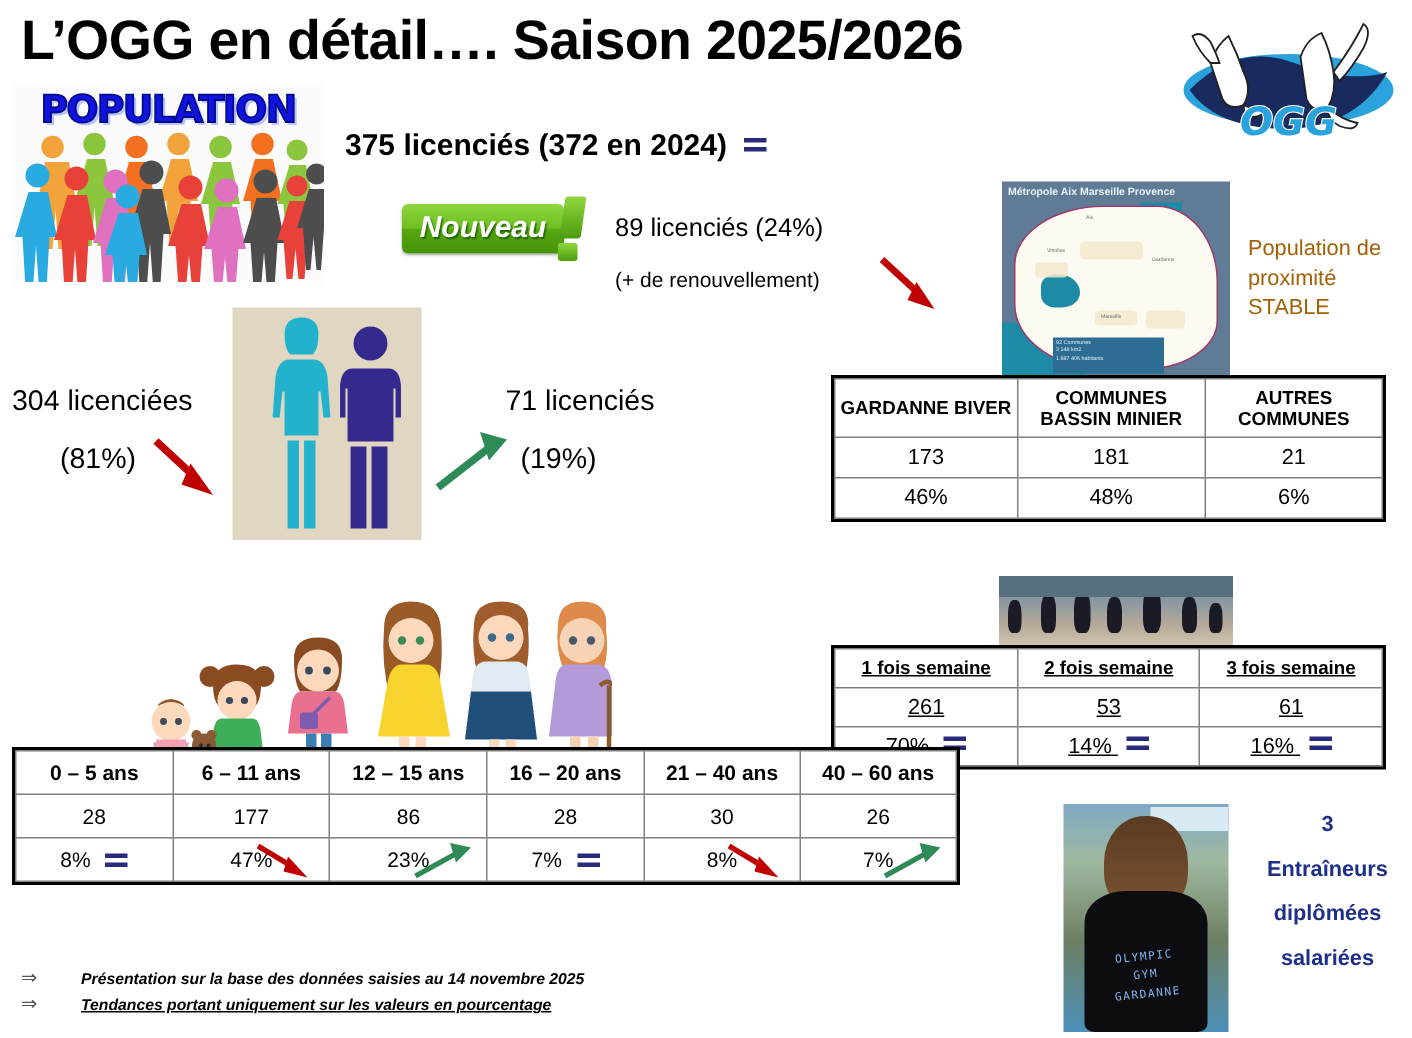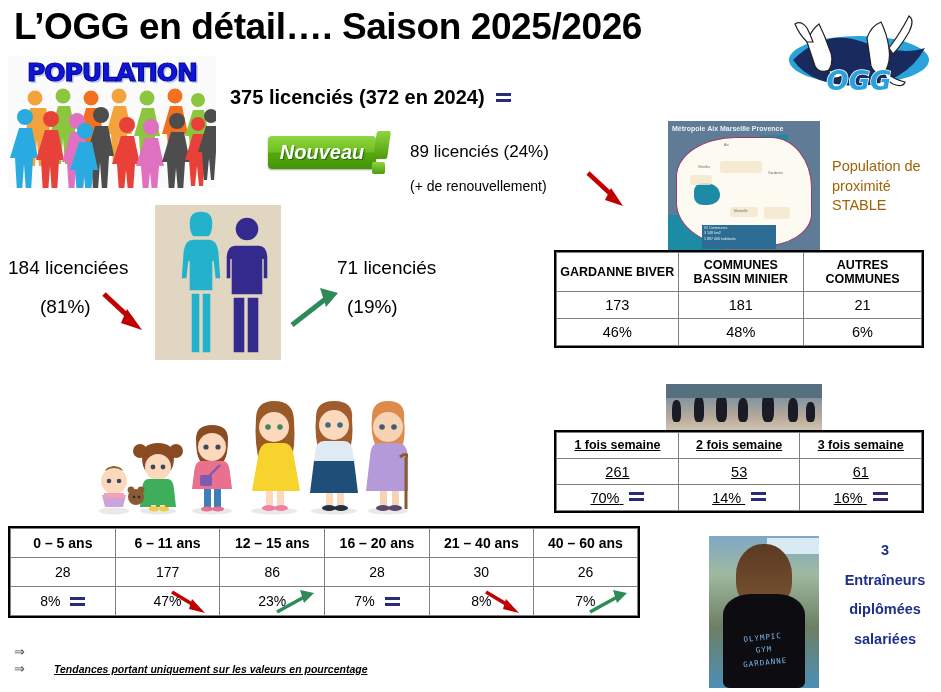--- a/index.html
+++ b/index.html
@@ -183,21 +183,21 @@
   #communes-table tr.hdr td { height: 38px; font-size: 12.5px; }
   #communes-table tr.val td { font-size: 14.5px; }
 
   
   #semaine-table { left: 556px; top: 432px; width: 366px; }
   #semaine-table td { height: 25px; text-decoration: underline; }
   #semaine-table tr.hdr td { font-size: 12.5px; }
   #semaine-table tr.val td { font-size: 14.5px; }
 
   
-  #ages-table { left: 10px; top: 528px; width: 628px; padding-left: 32px; }
+  #ages-table { left: 10px; top: 500px; width: 628px; padding-left: 32px; }
   #ages-table td { height: 28px; position: relative; }
   #ages-table tr.hdr td { font-size: 14px; }
   #ages-table tr.val td { font-size: 14px; }
   #ages-table tr.pct td { font-size: 14px; }
   #ages-table tr.pct td .cellwrap {
     display: flex; align-items: center; justify-content: center;
     height: 100%; position: relative;
   }
   #ages-table tr.pct td .mini-arrow {
     position: absolute; right: 4px; top: 2px; width: 46px; height: 26px;
@@ -453,21 +453,21 @@
 
     <g fill="#342a8e" stroke="#e0d6c2" stroke-width="1.4">
       <circle cx="92" cy="24" r="12"></circle>
       <path d="M80 40 H104 Q112 40 113 52 L113 74 L108 74 L108 54 L108 90 H76 L76 54 L76 74 L71 74 L71 52 Q72 40 80 40 Z"></path>
       <path d="M78 92 H90 V148 H78 Z"></path>
       <path d="M92 92 H104 V148 H92 Z"></path>
     </g>
   </svg>
 </div>
 
-<div class="abs" id="femmes-count">184 licenciées</div>
+<div class="abs" id="femmes-count">304 licenciées</div>
 <div class="abs" id="femmes-pct">(81%)</div>
 <div class="abs" id="hommes-count">71 licenciés</div>
 <div class="abs" id="hommes-pct">(19%)</div>
 
 <div class="arrow" style="left:100px;top:290px;">
   <svg width="50" height="48" viewBox="0 0 50 48">
     <line x1="4" y1="4" x2="32" y2="30" stroke="#C00000" stroke-width="5"></line>
     <polygon points="27,19 42,40 21,33" fill="#C00000"></polygon>
   </svg>
 </div>
@@ -746,18 +746,19 @@
 <div class="abs" id="entraineurs-text">
   <div>3</div>
   <div>Entraîneurs</div>
   <div>diplômées</div>
   <div>salariées</div>
 </div>
 
 <div class="abs" id="footnotes">
   <div class="row">
     <span class="arrow2">⇒</span>
+    <span class="txt">Présentation sur la base des données saisies au 14 novembre 2025</span>
   </div>
   <div class="row">
     <span class="arrow2">⇒</span>
     <span class="txt u">Tendances portant uniquement sur les valeurs en pourcentage</span>
   </div>
 </div>
 
 </body></html>

